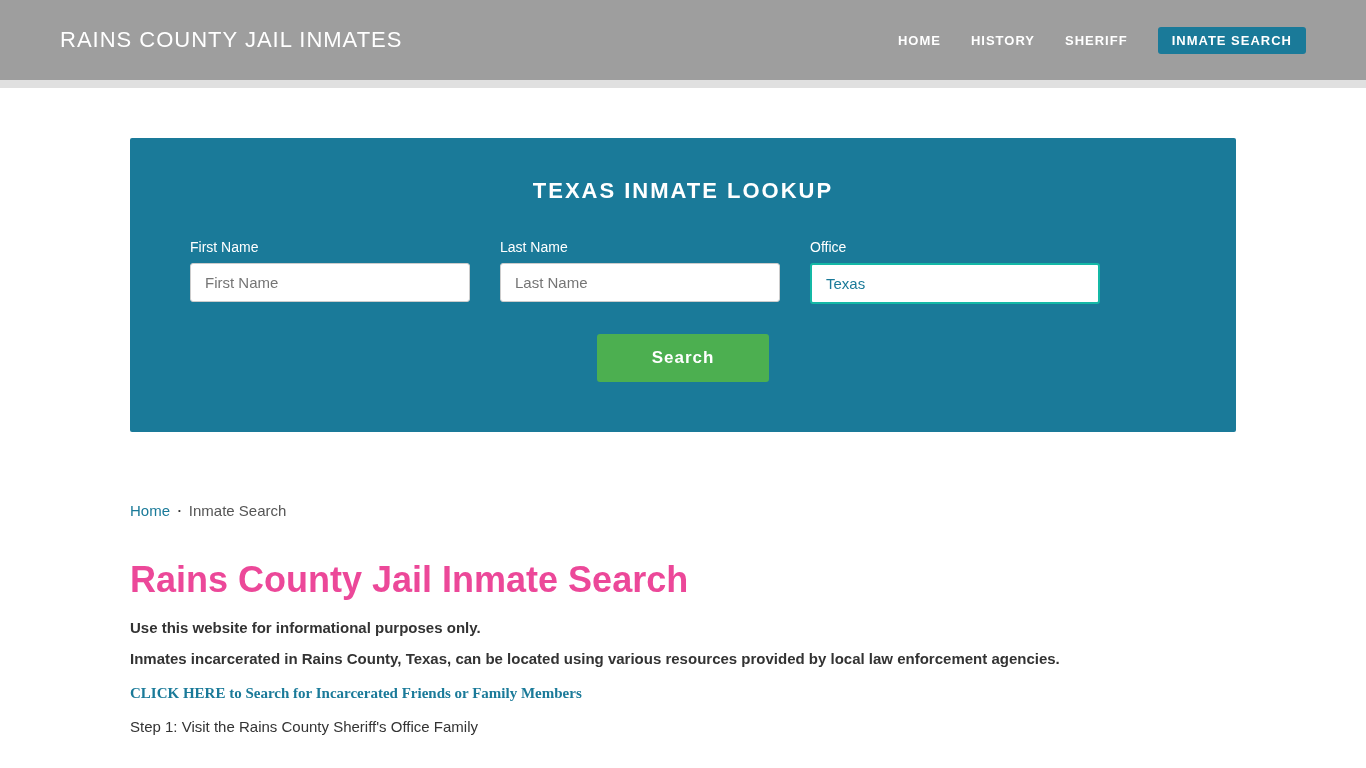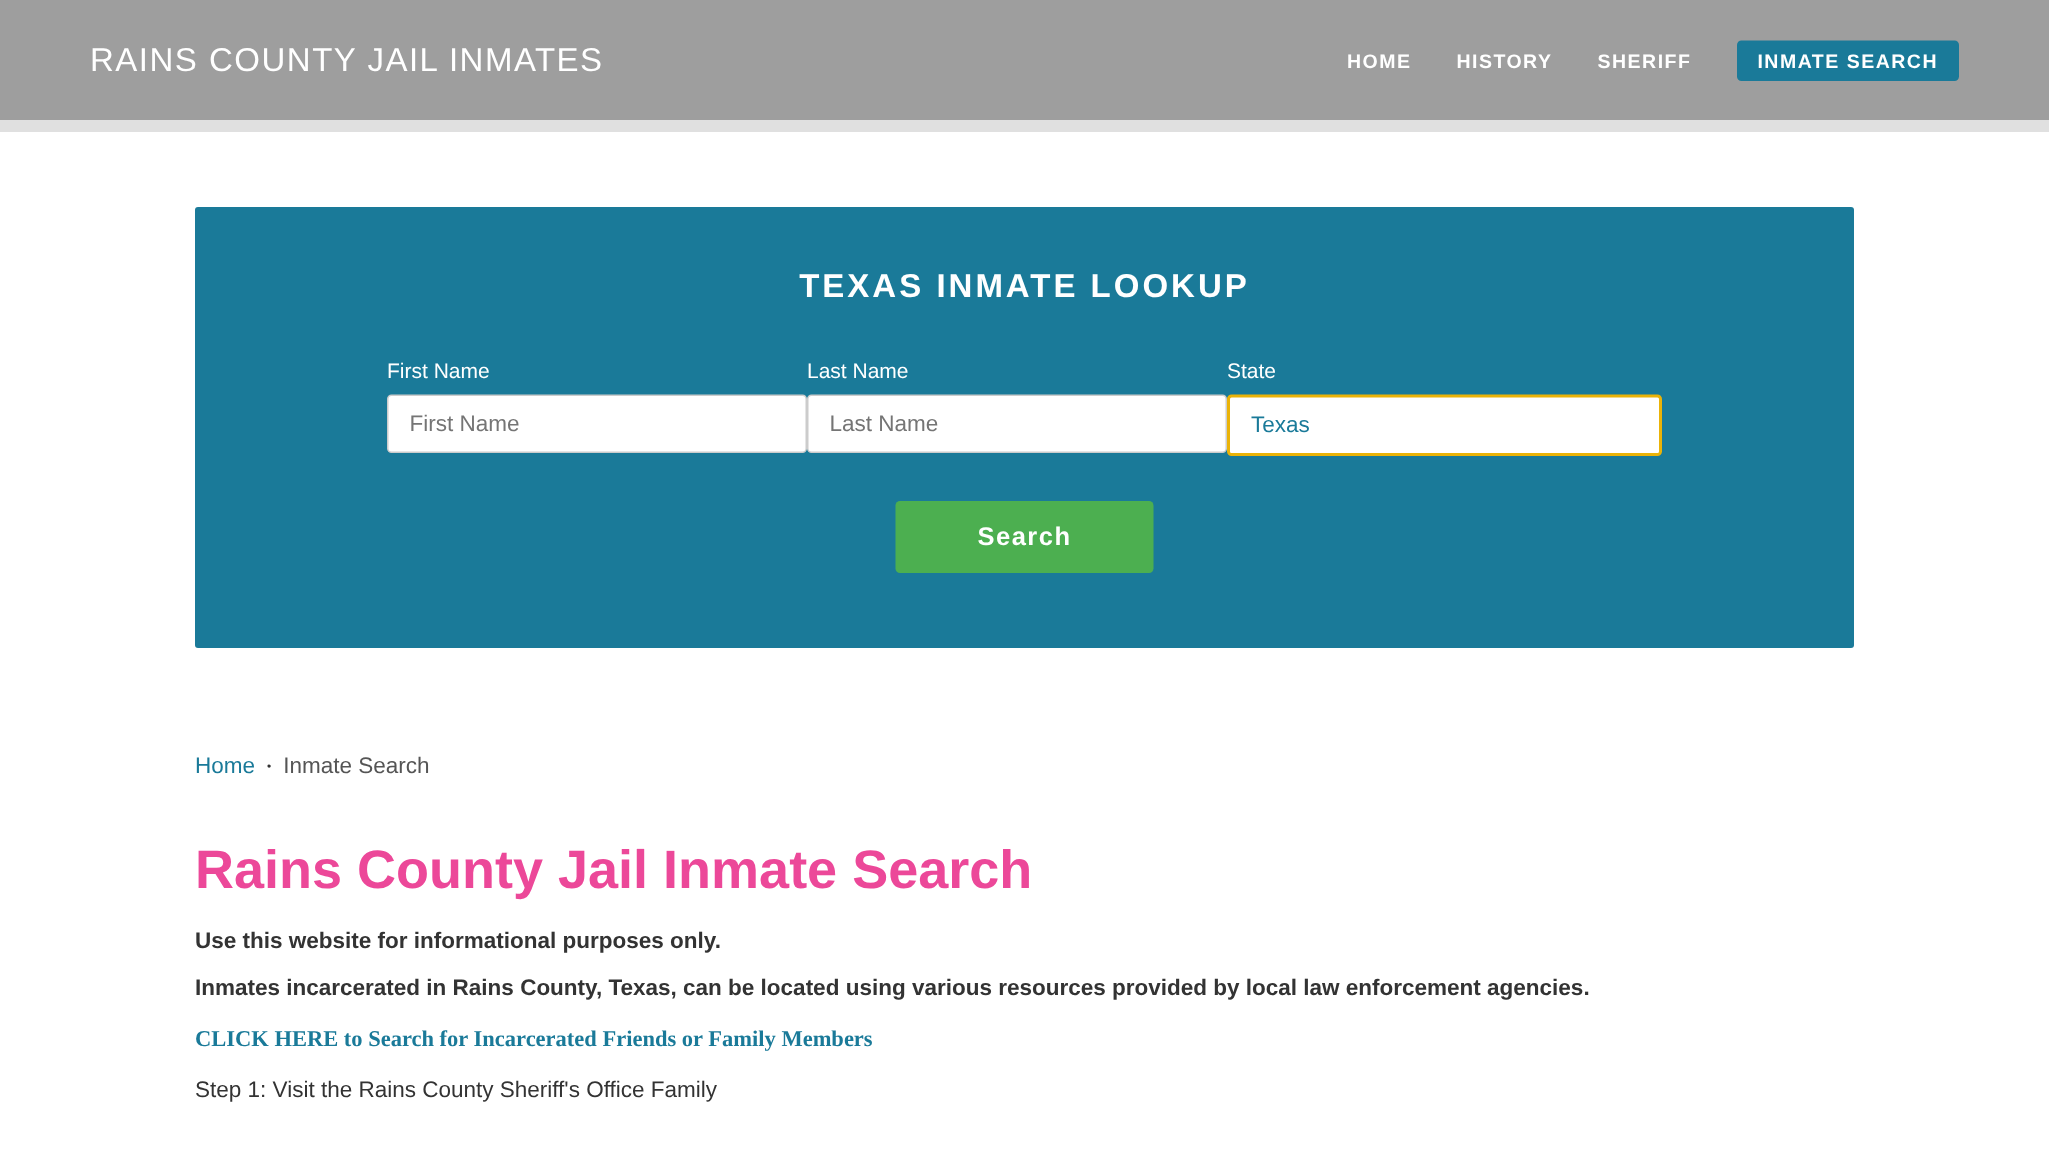--- a/index.html
+++ b/index.html
@@ -58,21 +58,22 @@
       color: #fff;
       font-size: 22px;
       font-weight: 700;
       letter-spacing: 2px;
       text-align: center;
       margin-bottom: 35px;
       text-transform: uppercase;
     }
     #search-fields {
       display: flex;
-      justify-content: center;
+      gap: 30px;
+      justify-content: flex-start;
       margin-bottom: 30px;
     }
     .field-group {
       display: flex;
       flex-direction: column;
       gap: 8px;
     }
     .field-label {
       color: #fff;
       font-size: 14px;
@@ -82,21 +83,21 @@
       border: 1px solid #ccc;
       border-radius: 3px;
       padding: 10px 14px;
       font-size: 15px;
       color: #666;
       outline: none;
       background: #fff;
     }
     .field-input-first { width: 280px; }
     .field-input-last { width: 280px; }
-    .field-input-state { width: 290px; color: #1a7a99; font-weight: 400; border: 2px solid #eab308; }
+    .field-input-state { width: 290px; color: #1a7a99; font-weight: 400; border: 2px solid #14b8a6; }
 
     #search-btn-container {
       display: flex;
       justify-content: center;
     }
     #search-btn {
       background: #4caf50;
       color: #fff;
       border: none;
       padding: 14px 55px;
@@ -184,21 +185,21 @@
   <div id="search-fields">
     <div class="field-group">
       <label class="field-label">First Name</label>
       <input class="field-input field-input-first" type="text" placeholder="First Name" style="">
     </div>
     <div class="field-group">
       <label class="field-label">Last Name</label>
       <input class="field-input field-input-last" type="text" placeholder="Last Name" style="">
     </div>
     <div class="field-group">
-      <label class="field-label">State</label>
+      <label class="field-label">Office</label>
       <input class="field-input field-input-state" type="text" value="Texas" style="">
     </div>
   </div>
   <div id="search-btn-container">
     <button id="search-btn">Search</button>
   </div>
 </div>
 
 <div id="breadcrumb">
   <a id="breadcrumb-home">Home</a>

